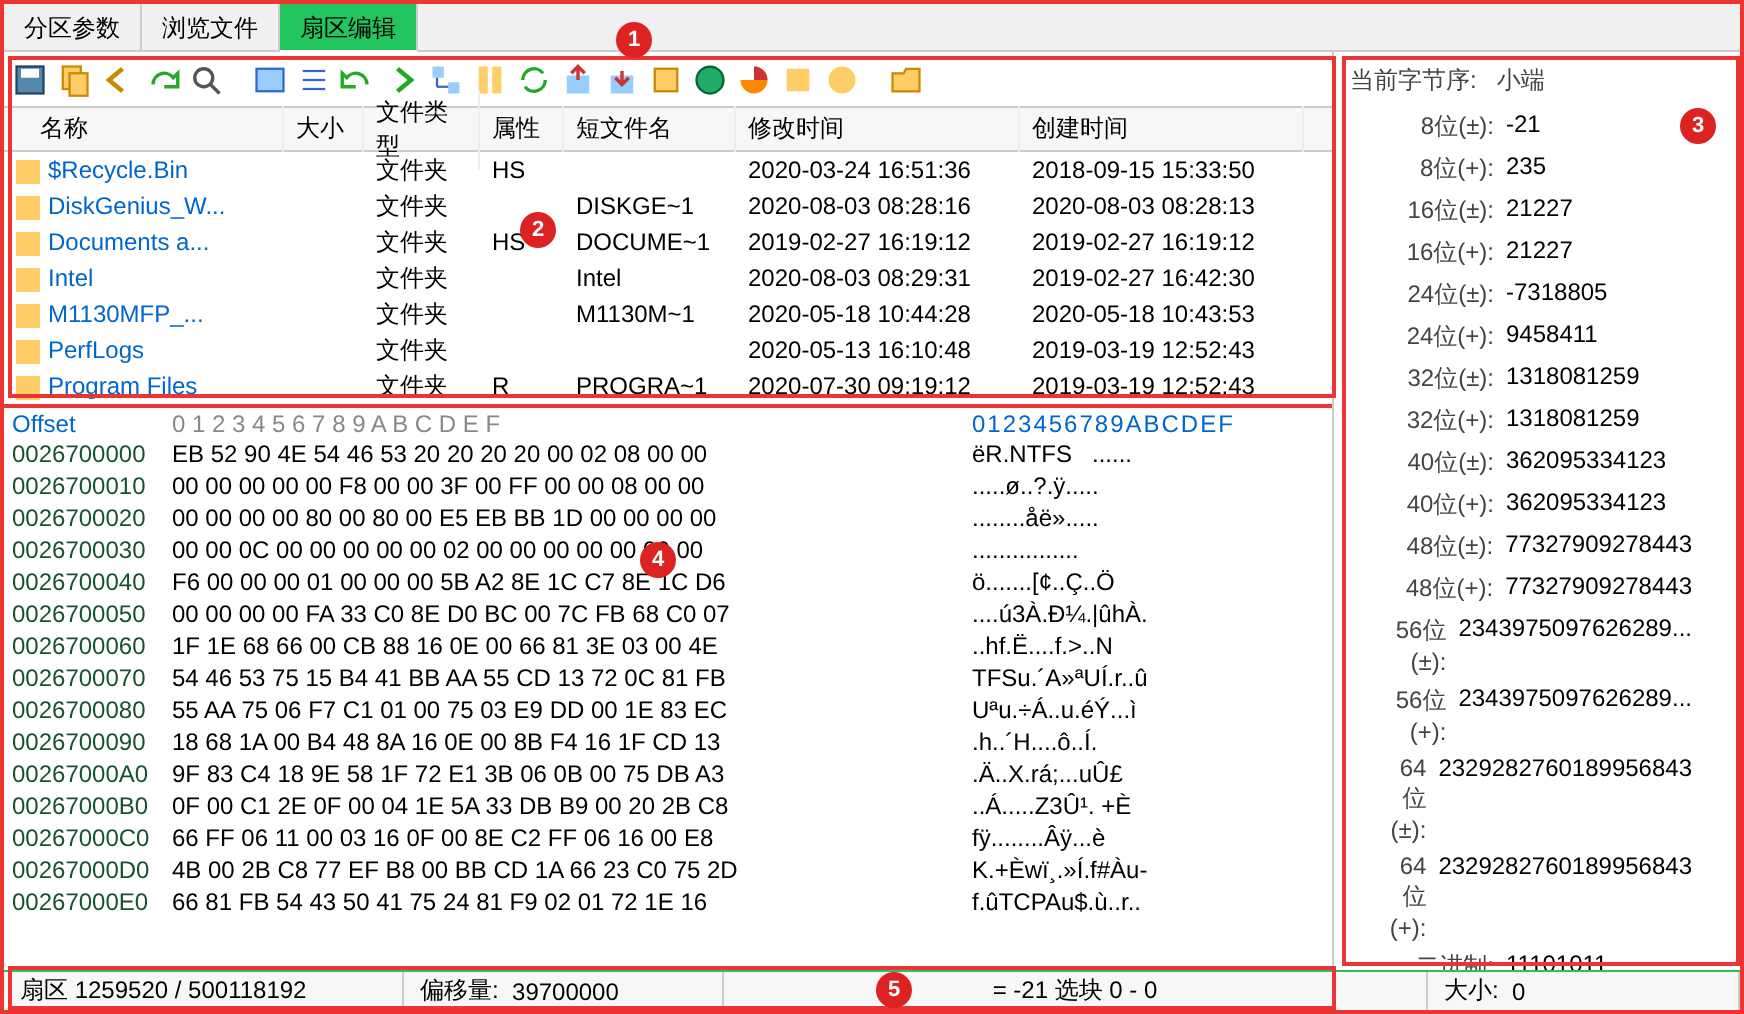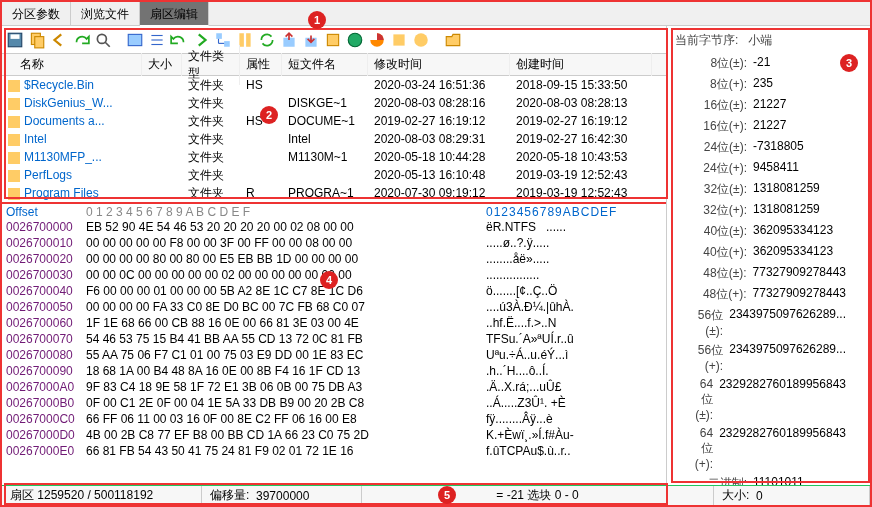--- a/index.html
+++ b/index.html
@@ -1,20 +1,20 @@
 <!DOCTYPE html>
 <html><head>
 <meta charset="utf-8">
 <style>
 *{box-sizing:border-box;margin:0;padding:0;font-family:"Microsoft YaHei",Arial,sans-serif;font-size:12px}
 body{background:#fff;width:872px;height:507px;overflow:hidden;position:relative}
 .outer{border:2px solid #e33;width:872px;height:507px;position:relative}
 .tabs{display:flex;border-bottom:1px solid #ccc;height:24px;background:#f0f0f0}
 .tab{padding:4px 10px;border-right:1px solid #ccc;cursor:pointer}
-.tab.active{background:#737373;border-bottom:1px solid #fff;margin-bottom:-1px}
+.tab.active{background:#22c55e;border-bottom:1px solid #fff;margin-bottom:-1px}
 .callout{position:absolute;width:18px;height:18px;border-radius:50%;background:#d22;color:#fff;font-size:11px;display:flex;align-items:center;justify-content:center;font-weight:bold;z-index:50}
 .c1{left:306px;top:9px}.c2{left:258px;top:104px}.c3{left:838px;top:52px}.c4{left:318px;top:269px}.c5{left:436px;top:484px}
 .main-row{display:flex;height:calc(100% - 24px - 20px)}
 .left-pane{width:665px;border-right:1px solid #ccc;display:flex;flex-direction:column}
 .right-pane{flex:1;padding:6px 8px;overflow:hidden}
 .toolbar{height:28px;border-bottom:1px solid #ccc;display:flex;align-items:center;padding:0 4px;gap:4px}
 .tbtn{width:18px;height:18px;display:inline-block}
 .file-hdr{display:flex;border-bottom:1px solid #ccc;background:#f7f7f7;height:22px;align-items:center}
 .file-hdr>div{padding:3px 6px;border-right:1px solid #eee}
 .col-name{width:140px}.col-size{width:40px}.col-type{width:58px}.col-attr{width:42px}.col-sname{width:86px}.col-mtime{width:142px}.col-ctime{width:142px}
@@ -23,21 +23,21 @@
 .frow>div{padding:0 6px;overflow:hidden;white-space:nowrap;text-overflow:ellipsis}
 .frow .fname{color:#06c}
 .ficon{width:12px;height:12px;background:#fc6;display:inline-block;margin-right:4px;vertical-align:middle}
 .hex-pane{border-top:2px solid #e33;flex:1;overflow:hidden;font-family:Consolas,monospace;font-size:13px}
 .hex-hdr{display:flex;color:#888;padding:1px 0}
 .hex-off-h{width:84px;padding-left:4px;color:#06c}
 .hex-bytes-h{width:400px;letter-spacing:0}
 .hex-ascii-h{color:#06c;letter-spacing:1px}
 .hex-body{overflow:hidden}
 .hrow{display:flex;height:16px}
-.hrow .off{width:84px;color:#701a75;padding-left:4px}
+.hrow .off{width:84px;color:#14532d;padding-left:4px}
 .hrow .bytes{width:400px;white-space:pre}
 .hrow .ascii{white-space:pre}
 .status{position:absolute;bottom:0;left:0;right:0;height:20px;border-top:1px solid #22c55e;display:flex;align-items:center;background:#f7f7f7}
 .status>div{padding:0 8px;border-right:1px solid #ccc;height:100%;display:flex;align-items:center}
 .st1{width:200px}.st2{width:160px}.st3{flex:1;justify-content:center}.st4{width:156px}
 .rp-title{color:#444;margin-bottom:6px;display:flex;gap:10px}
 .rp-row{display:flex;margin:4px 16px}
 .rp-label{width:56px;text-align:right;color:#444}
 .rp-val{flex:1;padding-left:6px}
 .inner-red{position:absolute;border:2px solid #e33;pointer-events:none}

